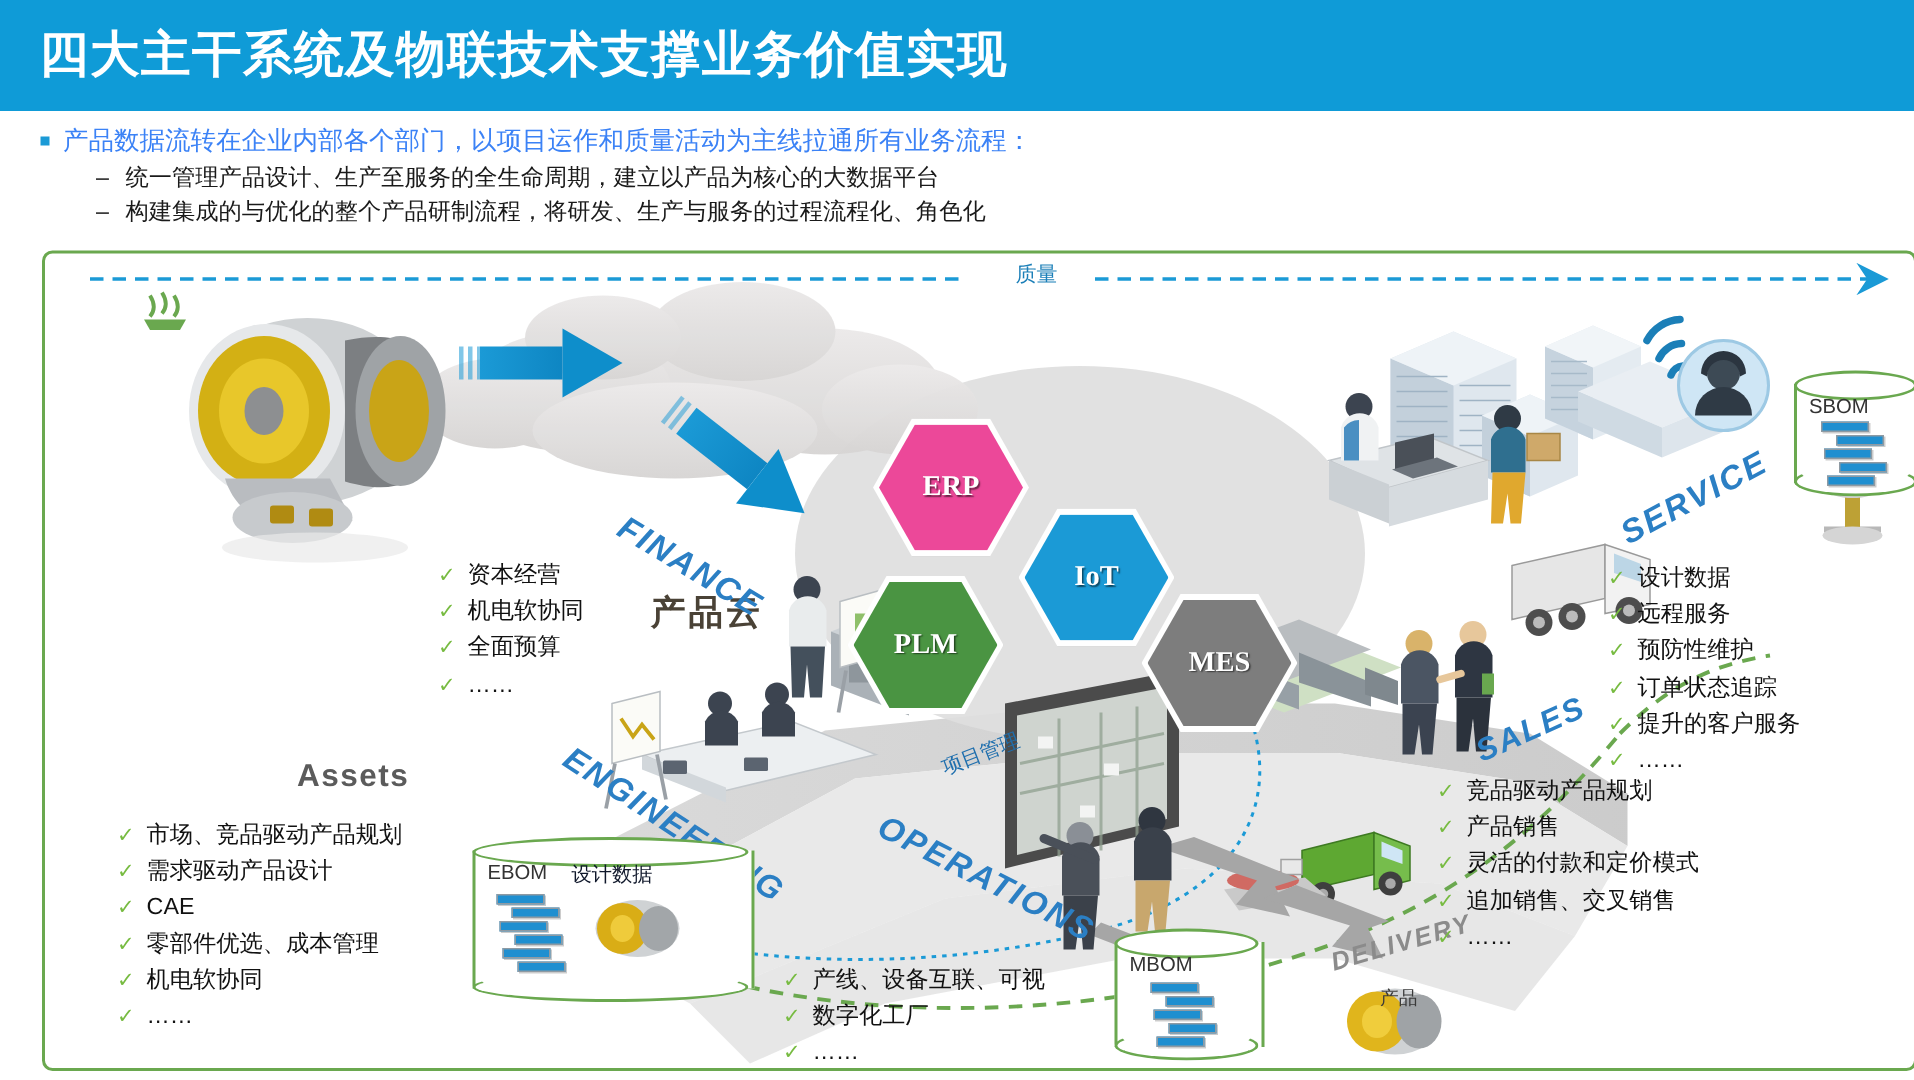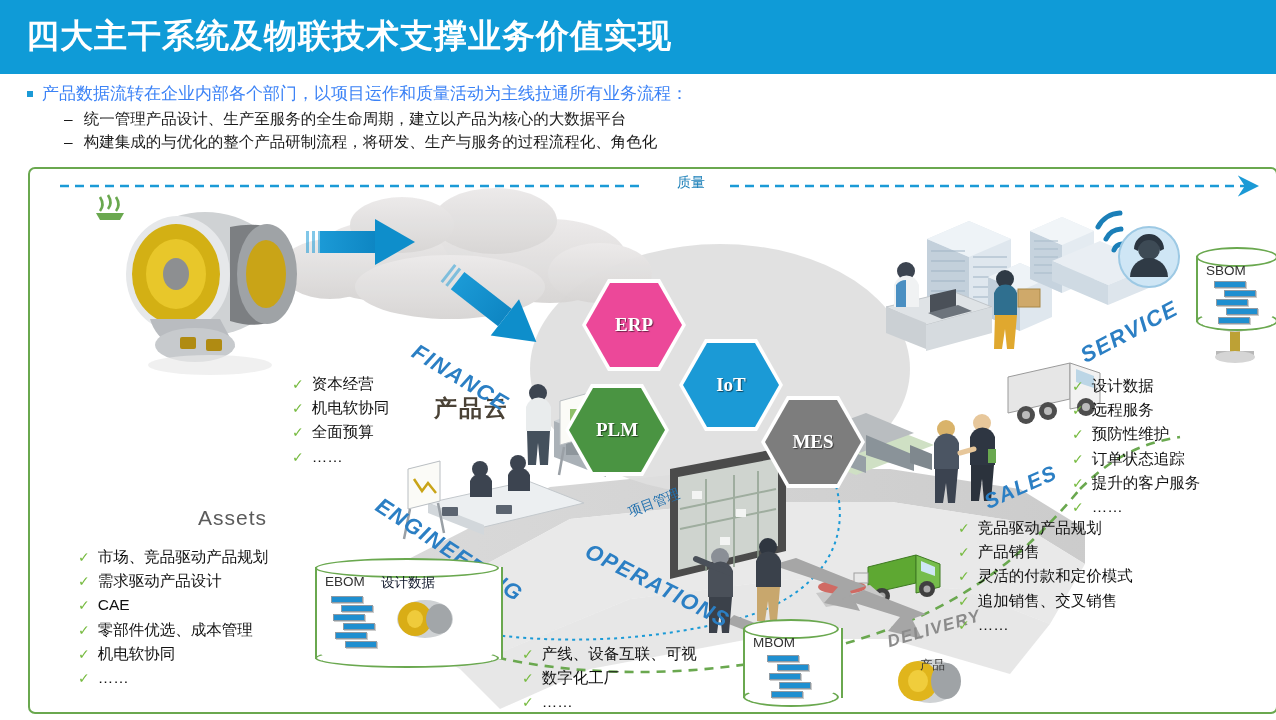--- a/index.html
+++ b/index.html
@@ -36,21 +36,21 @@
   #quality-label{
     position:absolute;left:640px;top:5px;font-size:14px;color:#1b7fb8;
     background:#fff;padding:0 7px;
   }
   #cloud-label{
     position:absolute;left:404px;top:224px;font-size:23px;font-weight:bold;
     color:#4a4236;letter-spacing:2px;
   }
   
   #assets-label{
-    position:absolute;left:168px;top:337px;font-size:21px;font-weight:normal;
+    position:absolute;left:168px;top:337px;font-size:21px;font-weight:bold;
     color:#5b5b5b;letter-spacing:1px;
   }
   
   .hex{
     position:absolute;width:96px;height:84px;
     display:flex;align-items:center;justify-content:center;
     color:#ffffff;font-family:"Liberation Serif","DejaVu Serif",serif;
     font-weight:bold;font-size:19px;
     clip-path:polygon(25% 0%,75% 0%,100% 50%,75% 100%,25% 100%,0% 50%);
     filter:drop-shadow(3px 4px 3px rgba(0,0,0,.32));

